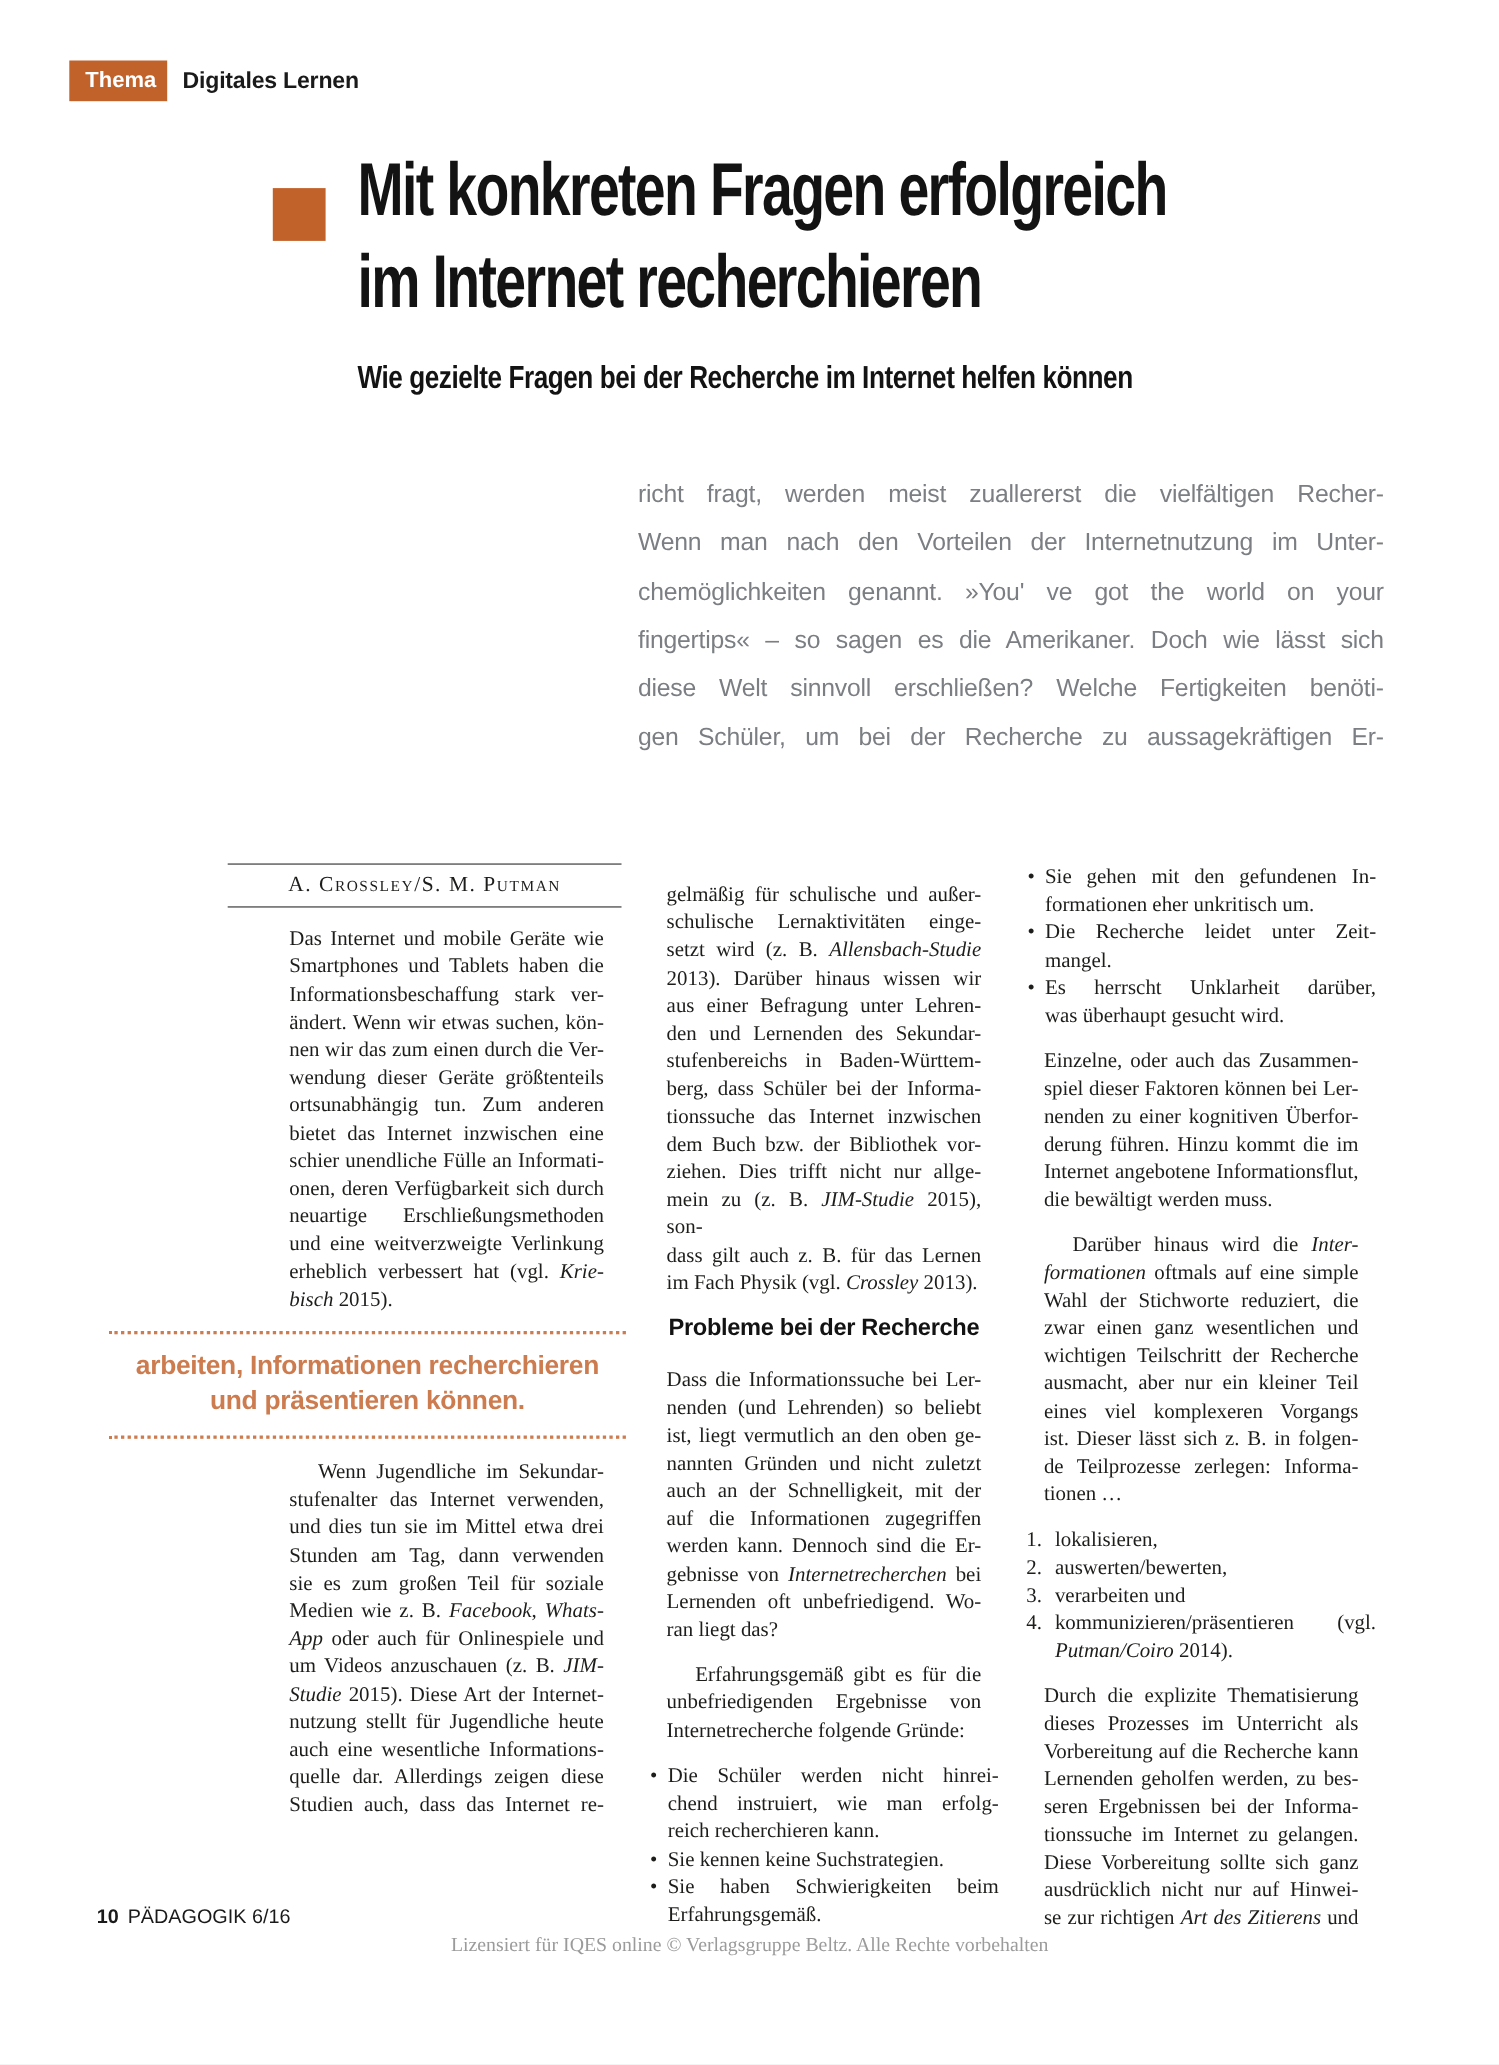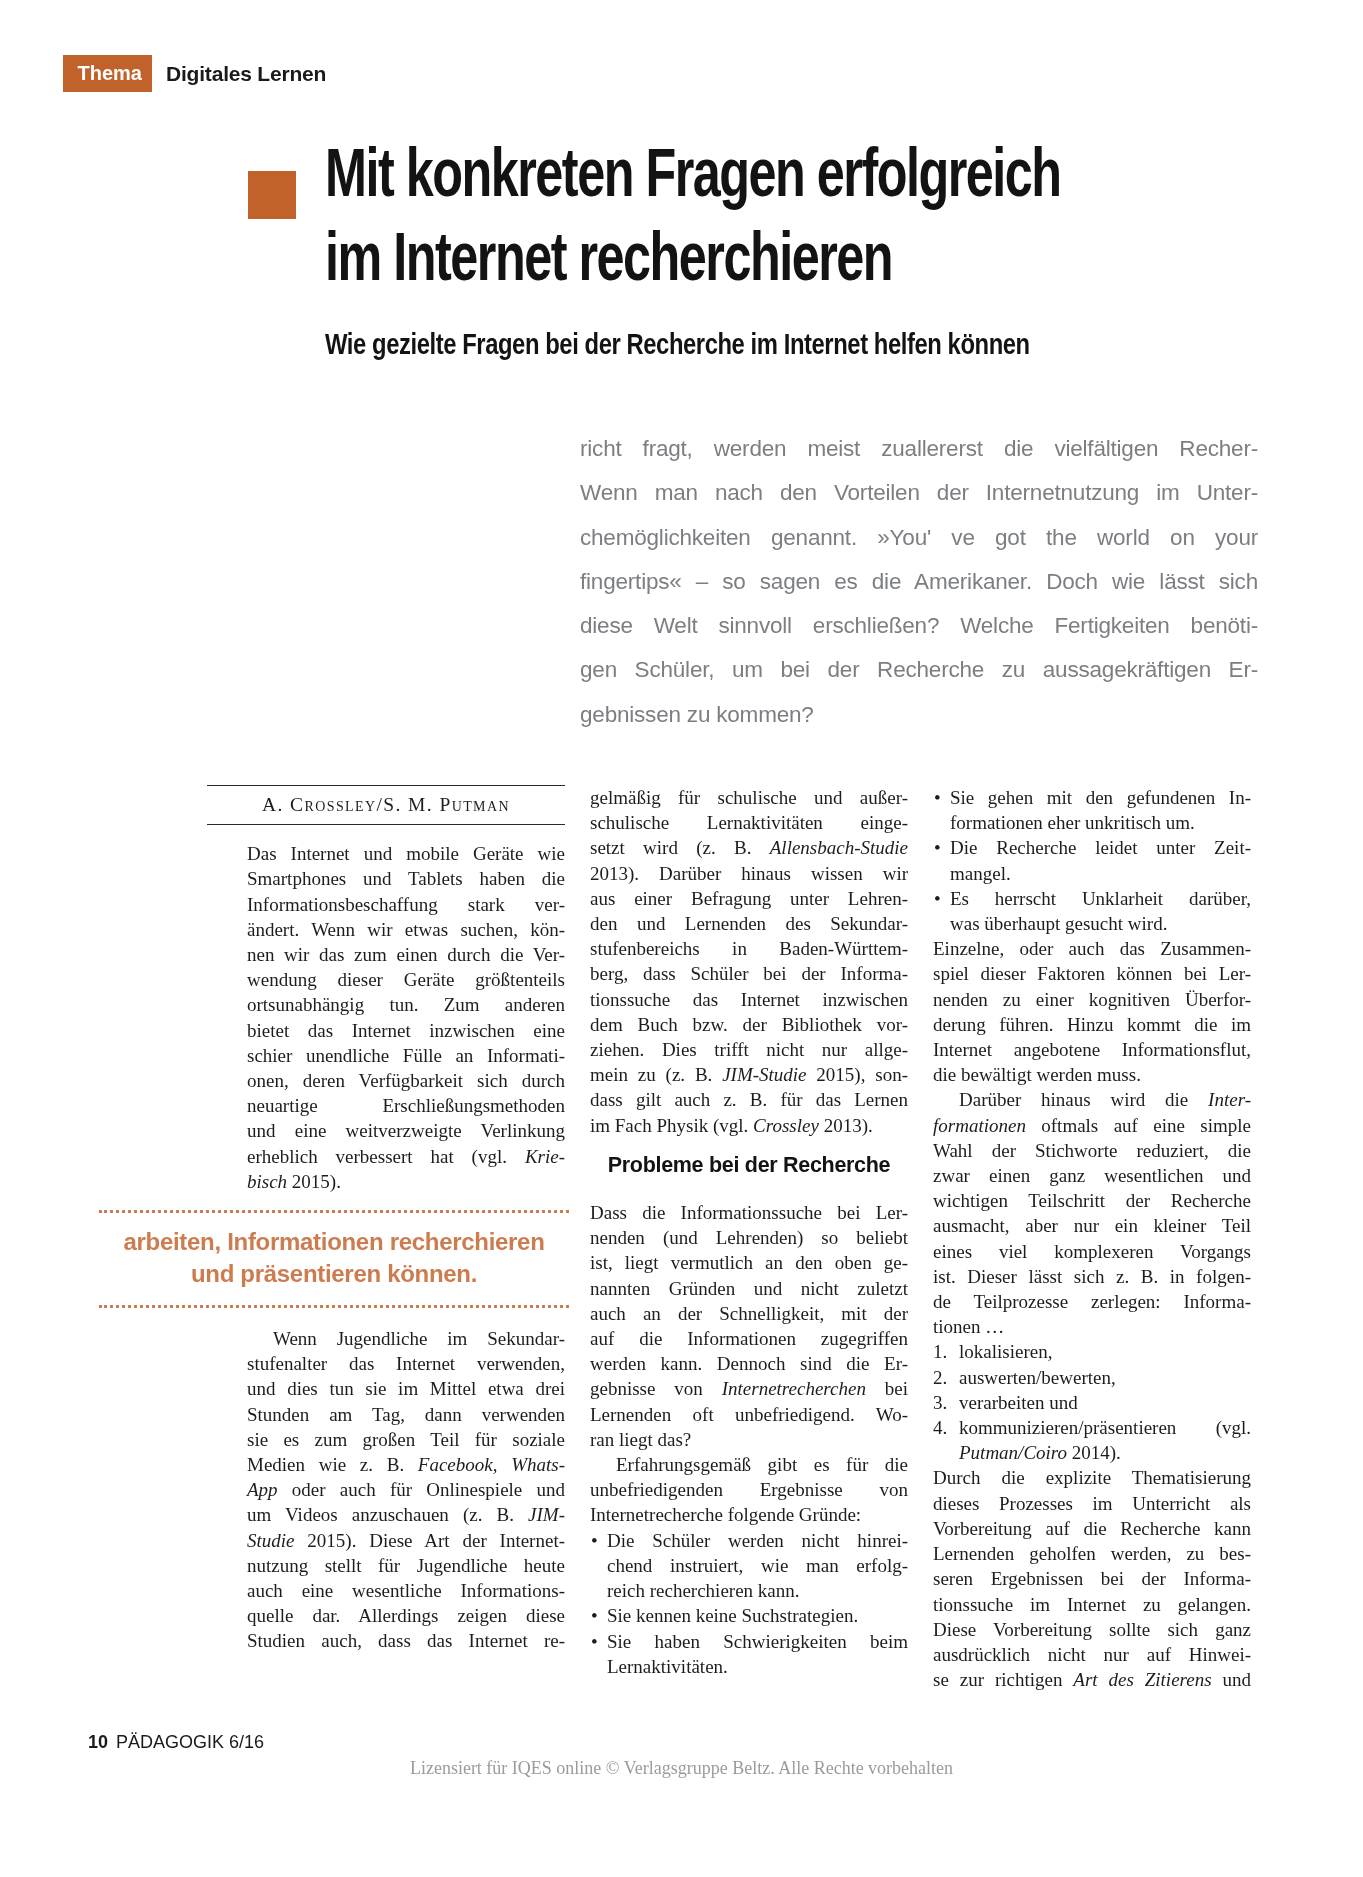--- a/index.html
+++ b/index.html
@@ -37,21 +37,21 @@
     position:absolute; left:580px; top:427px; width:678px;
     font-family:"Liberation Sans", sans-serif; font-size:22.5px; line-height:44.3px;
     color:#7b7e82; letter-spacing:-0.2px;
   }
 
   
   .col { position:absolute; top:785px; width:318px; font-size:19px; line-height:25.2px; }
   .ln { text-align:justify; text-align-last:justify; }
   .ln.last { text-align-last:left; }
   .ln.first-indent { text-indent:26px; }
-  .p { margin:0; }
+  .p { margin:16px; }
 
   .author {
     margin:0 0 16px -40px; padding:6px 0 7px;
     border-top:1.4px solid #2a2a2a; border-bottom:1.4px solid #2a2a2a;
     text-align:center; font-variant:small-caps; letter-spacing:1.4px; font-size:19.5px;
   }
 
   .pullquote {
     margin:16px 0 18px -148px; width:470px; box-sizing:border-box;
     padding:13px 4px 15px; border-top:3px dotted #cd7c4f; border-bottom:3px dotted #cd7c4f;
@@ -96,21 +96,20 @@
     <div class="subtitle">Wie gezielte Fragen bei der Recherche im Internet helfen können</div>
   </div>
 
   <div class="intro" id="intro">
       <div class="ln">richt fragt, werden meist zuallererst die vielfältigen Recher-</div>
       <div class="ln">Wenn man nach den Vorteilen der Internetnutzung im Unter-</div>
       <div class="ln">chemöglichkeiten genannt. »You' ve got the world on your</div>
       <div class="ln">fingertips« – so sagen es die Amerikaner. Doch wie lässt sich</div>
       <div class="ln">diese Welt sinnvoll erschließen? Welche Fertigkeiten benöti-</div>
       <div class="ln">gen Schüler, um bei der Recherche zu aussagekräftigen Er-</div>
-      <div class="ln last">gebnissen zu kommen?</div>
     </div>
 
   <div class="col" id="col-0" style="left:247px">
       <div class="author">A. Crossley/S. M. Putman</div>
       <div class="p">
         <div class="ln">Das Internet und mobile Geräte wie</div>
         <div class="ln">Smartphones und Tablets haben die</div>
         <div class="ln">Informationsbeschaffung stark ver-</div>
         <div class="ln">ändert. Wenn wir etwas suchen, kön-</div>
         <div class="ln">nen wir das zum einen durch die Ver-</div>
@@ -185,21 +184,21 @@
         <div class="ln">chend instruiert, wie man erfolg-</div>
         <div class="ln last">reich recherchieren kann.</div>
       </div>
       <div class="li">
         <span class="bullet">•</span>
         <div class="ln last">Sie kennen keine Suchstrategien.</div>
       </div>
       <div class="li">
         <span class="bullet">•</span>
         <div class="ln">Sie haben Schwierigkeiten beim</div>
-        <div class="ln last">Lernaktivitäten.</div>
+        <div class="ln last">Erfahrungsgemäß.</div>
       </div>
     </div>
   <div class="col" id="col-2" style="left:933px">
       <div class="li">
         <span class="bullet">•</span>
         <div class="ln">Sie gehen mit den gefundenen In-</div>
         <div class="ln last">formationen eher unkritisch um.</div>
       </div>
       <div class="li">
         <span class="bullet">•</span>

